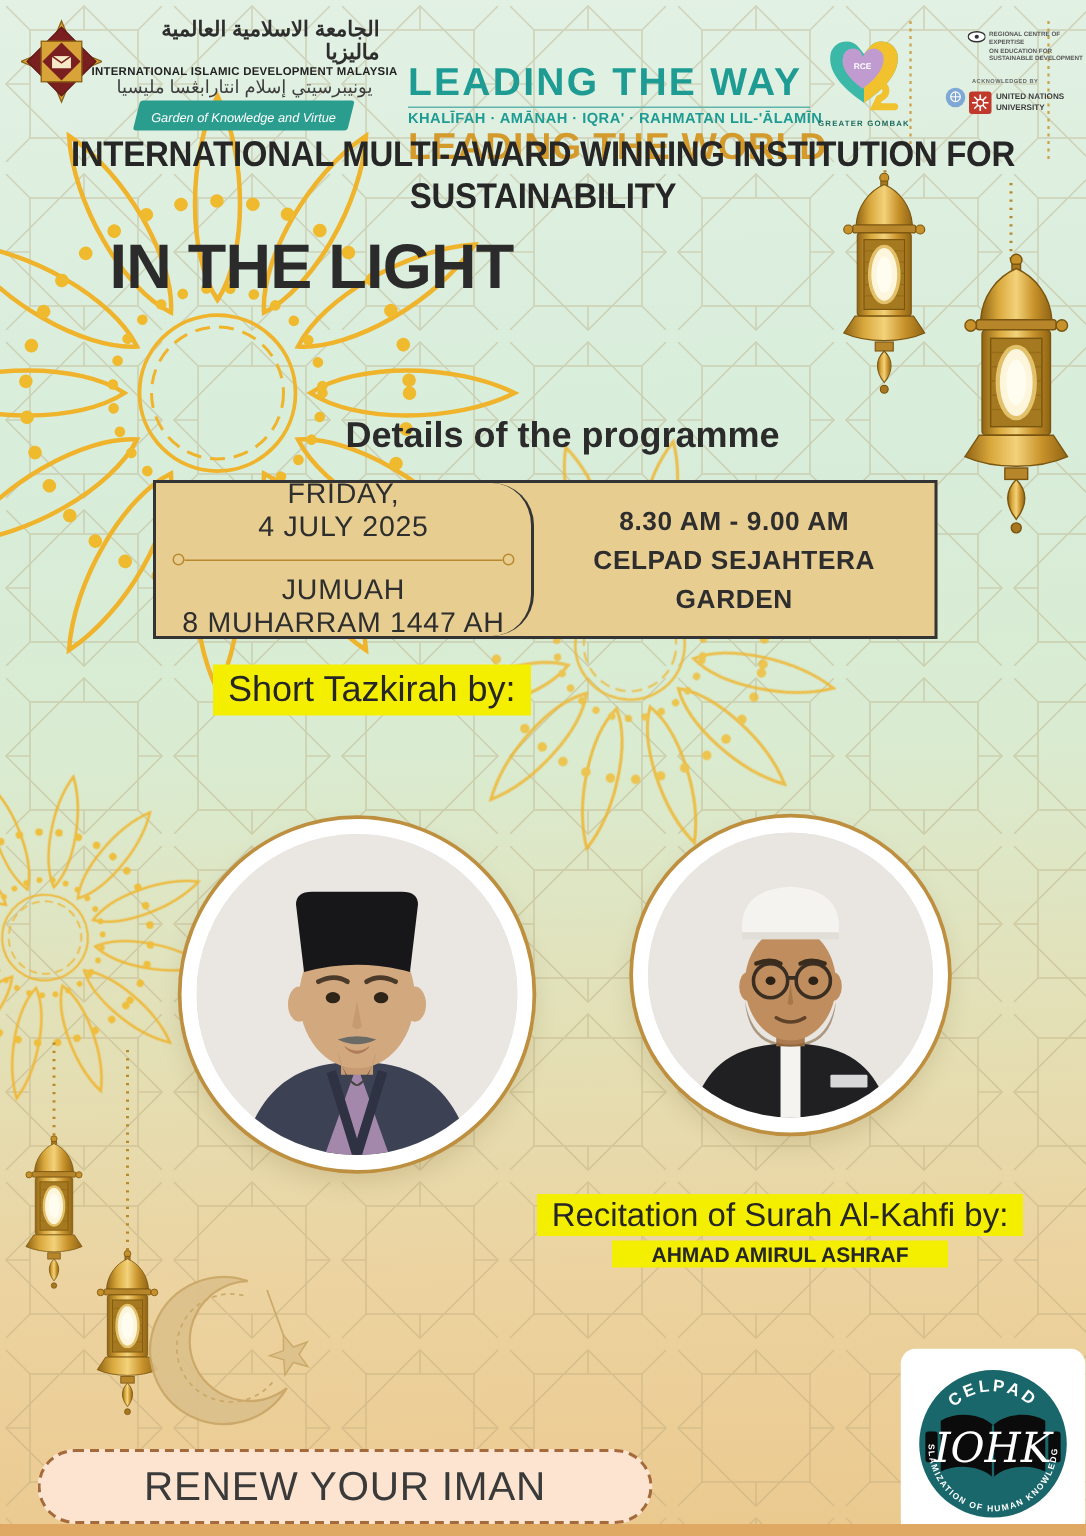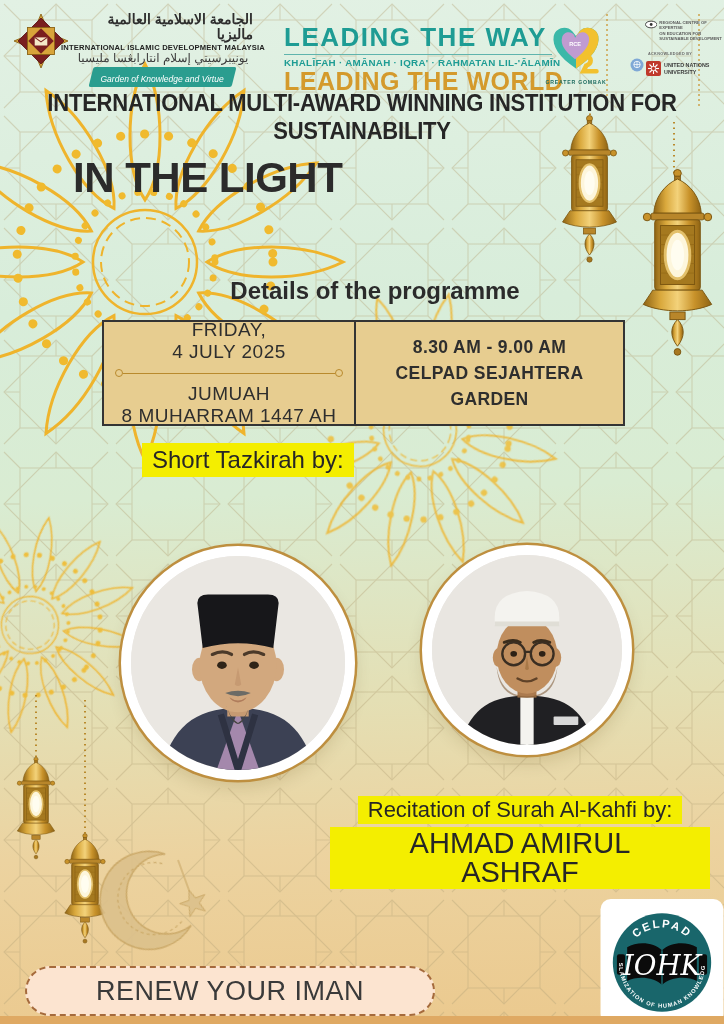--- a/index.html
+++ b/index.html
@@ -10,53 +10,53 @@
   }
   .abs{position:absolute;}
   
   .iium{left:14px;top:12px;display:flex;gap:5px;align-items:flex-start;}
   .iium-text{display:flex;flex-direction:column;align-items:center;width:180px;}
   .iium-arabic{font-size:14px;font-weight:bold;color:#2e2e2e;line-height:1.1;direction:rtl;}
   .iium-en{font-size:7.6px;font-weight:bold;color:#222;letter-spacing:.2px;white-space:nowrap;}
   .iium-jawi{font-size:12px;color:#3d3d3d;direction:rtl;line-height:1.1;}
   .iium-ribbon{margin-top:2px;background:#2a9d8f;transform:skewX(-14deg);padding:1px 10px;border-radius:2px;}
   .iium-ribbon span{display:inline-block;transform:skewX(14deg);font-style:italic;font-size:8.5px;color:#fff;white-space:nowrap;}
-  .motto{left:272px;top:22px;width:268px;margin-left:12px;}
+  .motto{left:272px;top:39px;width:268px;}
   .motto-1{font-size:26px;font-weight:bold;color:#1e9c94;letter-spacing:1.5px;white-space:nowrap;}
   .motto-2{margin-top:1px;border-top:1.5px solid #5fb4ad;padding-top:2px;font-size:9.8px;font-weight:bold;color:#1e9c94;letter-spacing:.3px;white-space:nowrap;}
   .motto-3{font-size:25px;font-weight:bold;color:#d49a2c;letter-spacing:.5px;white-space:nowrap;margin-top:-1px;}
   .gg{left:540px;top:22px;width:72px;text-align:center;}
   .gg-caption{font-size:5.2px;font-weight:bold;color:#1c6b5f;letter-spacing:.8px;margin-top:1px;}
   .rce{left:645px;top:20px;width:78px;}
   .rce-row{display:flex;gap:2px;align-items:flex-start;}
   .rce-lines{font-size:4.2px;color:#5a5a5a;line-height:1.25;font-weight:bold;}
   .ack{left:648px;top:52px;font-size:3.8px;color:#6a6a6a;font-weight:bold;letter-spacing:.3px;}
   .unu{left:645px;top:60px;display:flex;gap:2px;align-items:center;}
   .unu-text{font-size:5.4px;font-weight:bold;color:#3c3c3c;line-height:1.2;}
   .un-emblem{left:630px;top:58px;}
   .banner{left:0;top:91px;width:724px;text-align:center;font-size:22px;font-weight:bold;color:#262626;letter-spacing:-.2px;transform:scaleY(1.08);}
   
   .title{left:73px;top:148px;color:#2b2b2b;font-weight:bold;font-size:42px;letter-spacing:-.5px;line-height:1.43;}
   .title .t2{padding-left:42px;}
   .subtitle{left:100px;top:277px;width:550px;text-align:center;font-size:24px;font-weight:bold;color:#2b2b2b;}
   
   .detail-box{left:102px;top:320px;width:523px;height:106px;background:#e7cd90;border:2px solid #343434;box-sizing:border-box;display:flex;}
   .cell{display:flex;flex-direction:column;justify-content:center;align-items:center;color:#2e2e2e;}
-  .cell-date{width:250px;border-right:2px solid #343434;font-size:19px;letter-spacing:.5px;line-height:1.15;}
+  .cell-date{width:250px;border-right:2px solid #343434;font-size:19px;letter-spacing:.5px;line-height:1.15;border-radius:28px;}
   .cell-venue{flex:1;font-size:17.5px;font-weight:bold;letter-spacing:.4px;line-height:1.5;text-align:center;}
   .orn{display:flex;align-items:center;width:228px;margin:6px 0;}
   .orn .dot{width:6px;height:6px;border:1.5px solid #b98a2d;border-radius:50%;background:transparent;}
   .orn .bar{flex:1;height:0;border-top:1.5px solid #b98a2d;}
   
   .hl{display:inline-block;background:#f4ee00;padding:3px 10px;color:#262626;}
   .tazkirah-label{left:106px;top:443px;font-size:24px;margin-left:36px;}
   .tazkirah-name{left:88px;top:479px;font-size:22px;font-weight:bold;}
   .recitation{left:330px;top:796px;width:380px;text-align:center;line-height:1.0;}
   .recitation .lbl{font-size:22px;}
-  .recitation .nm{font-size:29px;font-weight:normal;margin-top:3px;padding:2px 26px;}
+  .recitation .nm{font-size:14px;font-weight:bold;margin-top:3px;padding:2px 26px;}
   
   .photo{border-radius:50%;border:10px solid #fff;box-shadow:0 0 0 2.5px #be8f3f,0 8px 16px rgba(90,60,10,.15);overflow:hidden;box-sizing:border-box;background:#e9e6e1;}
   .photo svg{display:block;width:100%;height:100%;}
   .photo-left{left:121px;top:546px;width:234px;height:234px;}
   .photo-right{left:422px;top:545px;width:210px;height:210px;}
   
   .cta{left:25px;top:966px;width:410px;height:50px;background:#fce4d0;border:2.5px dashed #a56a3c;border-radius:27px;box-sizing:border-box;display:flex;align-items:center;justify-content:center;font-size:27px;color:#3a3a3a;letter-spacing:.5px;}
   .celpad{left:600px;top:899px;width:124px;height:125px;}
   .bottom-strip{left:0;top:1016px;width:724px;height:8px;background:#dfa963;}
 </style>

